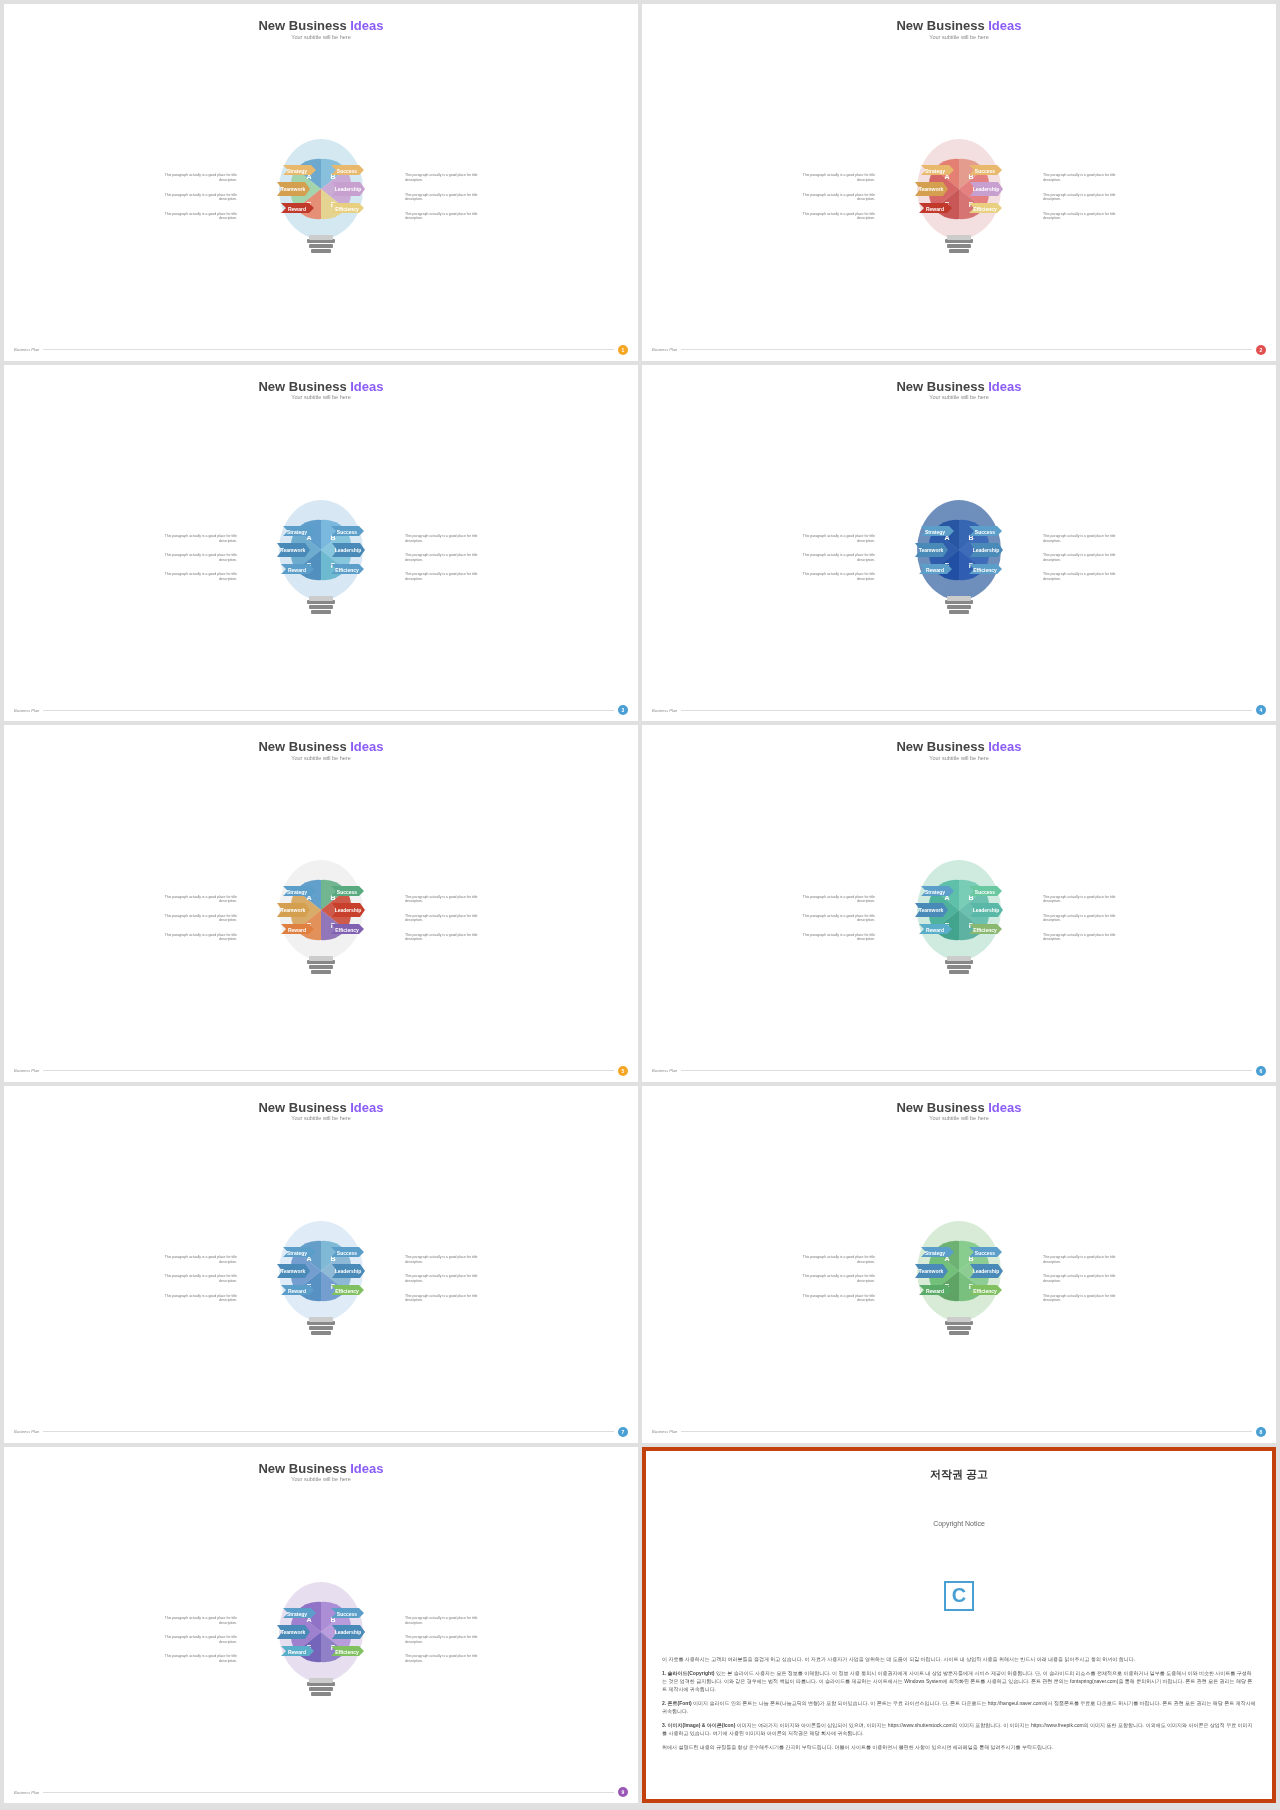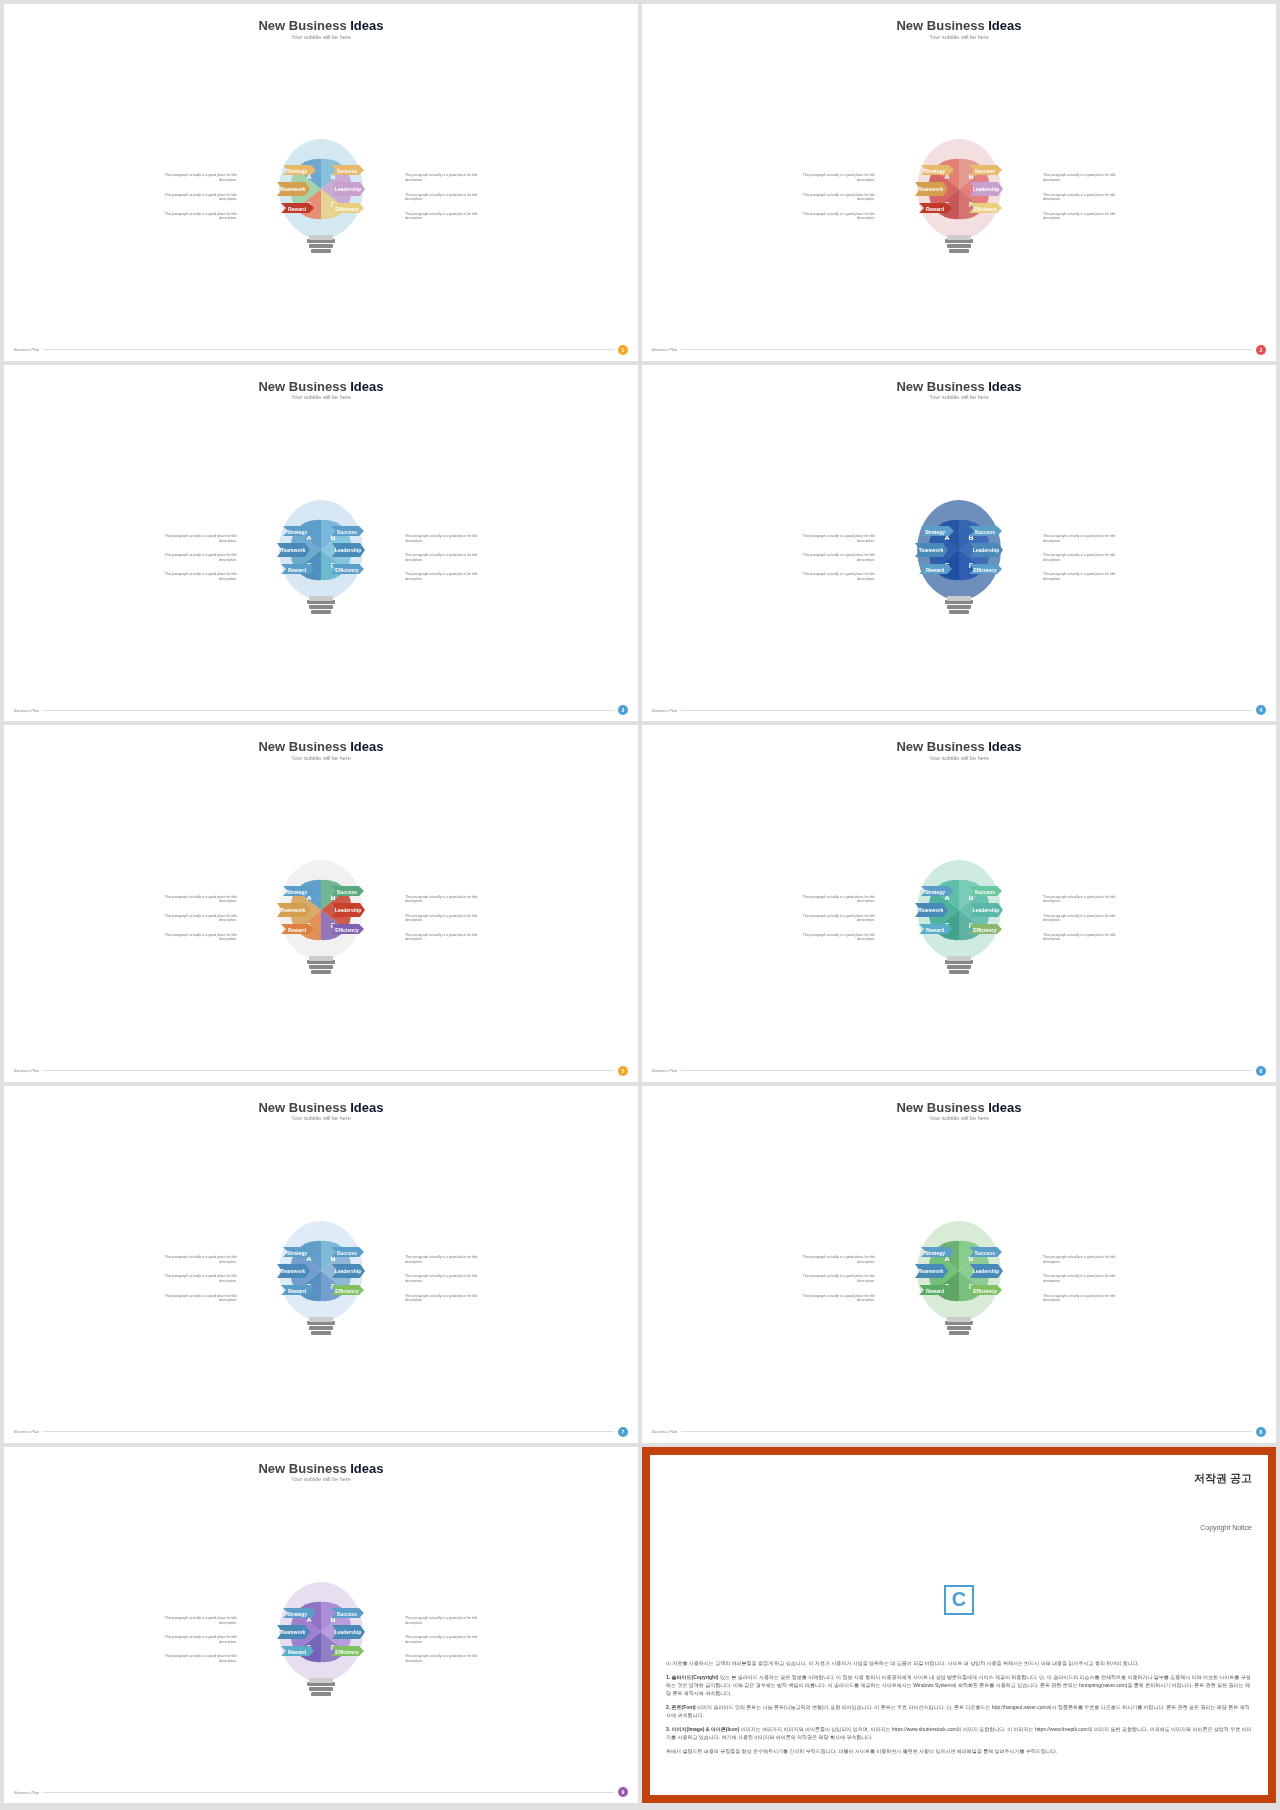--- a/index.html
+++ b/index.html
@@ -26,21 +26,21 @@
       padding: 14px 10px 10px;
     }
     .slide-title {
       font-size: 13px;
       font-weight: bold;
       color: #444;
       text-align: center;
       line-height: 1.2;
     }
     .slide-title span {
-      color: #0f172a;
+      color: #8b5cf6;
     }
     .slide-subtitle {
       font-size: 5.5px;
       color: #888;
       text-align: center;
       margin-bottom: 4px;
     }
     .slide-content {
       display: flex;
       align-items: center;
@@ -668,21 +668,21 @@
         <div class="label-block" style="font-size:3.5px;color:#777;line-height:1.3">This paragraph actually is a good place for title description.</div>
       </div>
     </div>
     <div class="footer">
       <span class="footer-text">Business Plan</span>
       <div class="footer-line"></div>
       <div class="footer-num" style="background:#9b59b6">9</div>
     </div>
   </div>
 
-  <div class="slide copyright-slide" style="border:8px solid #c2410c;padding:16px;align-items:flex-end;justify-content:flex-start;gap:36px;">
+  <div class="slide copyright-slide" style="border:4px solid #c2410c;padding:16px;align-items:center;justify-content:flex-start;gap:36px;">
     <div class="copyright-title">저작권 공고</div>
     <div class="copyright-subtitle">Copyright Notice</div>
     <div class="copyright-logo">C</div>
     <div class="copyright-body">
       <p style="margin-bottom:6px;font-size:5px;line-height:1.6;">이 자료를 사용하시는 고객의 여러분들을 즐겁게 하고 싶습니다. 이 자료가 사용자가 사업을 영위하는 데 도움이 되길 바랍니다. 사이트 내 상업적 사용을 위해서는 반드시 아래 내용을 읽어주시고 동의 하셔야 합니다.</p>
       <p style="margin-bottom:6px;font-size:5px;line-height:1.6;"><strong>1. 슬라이드(Copyright)</strong> 있는 본 슬라이드 사용자는 모든 정보를 이해합니다. 이 정보 사용 동의시 이용권자에게 사이트 내 상업 방문자들에게 서비스 제공이 허용됩니다. 단, 이 슬라이드의 리소스를 전체적으로 이용하거나 일부를 도용해서 이와 비슷한 사이트를 구성하는 것은 엄격한 금지됩니다. 이와 같은 경우에는 법적 책임이 따릅니다. 이 슬라이드를 제공하는 사이트에서는 Windows System에 최적화된 폰트를 사용하고 있습니다. 폰트 관련 문의는 fontspring(naver.com)을 통해 문의하시기 바랍니다. 폰트 관련 모든 권리는 해당 폰트 제작사에 귀속됩니다.</p>
       <p style="margin-bottom:6px;font-size:5px;line-height:1.6;"><strong>2. 폰트(Font)</strong> 이미지 슬라이드 안의 폰트는 나눔 폰트(나눔고딕의 변형)가 포함 되어있습니다. 이 폰트는 무료 라이선스입니다. 단, 폰트 다운로드는 http://hangeul.naver.com에서 정품폰트를 무료로 다운로드 하시기를 바랍니다. 폰트 관련 모든 권리는 해당 폰트 제작사에 귀속됩니다.</p>
       <p style="margin-bottom:6px;font-size:5px;line-height:1.6;"><strong>3. 이미지(Image) &amp; 아이콘(Icon)</strong> 이미지는 여러가지 이미지와 아이콘들이 삽입되어 있으며, 이미지는 https://www.shutterstock.com의 이미지 포함합니다. 이 이미지는 https://www.freepik.com의 이미지 또한 포함합니다. 이외에도 이미지와 아이콘은 상업적 무료 이미지를 사용하고 있습니다. 여기에 사용된 이미지와 아이콘의 저작권은 해당 회사에 귀속됩니다.</p>
       <p style="font-size:5px;line-height:1.6;">위에서 설명드린 내용의 규정들을 항상 준수해주시기를 간곡히 부탁드립니다. 더불어 사이트를 이용하면서 불편한 사항이 있으시면 에러메일을 통해 알려주시기를 부탁드립니다.</p>
     </div>

